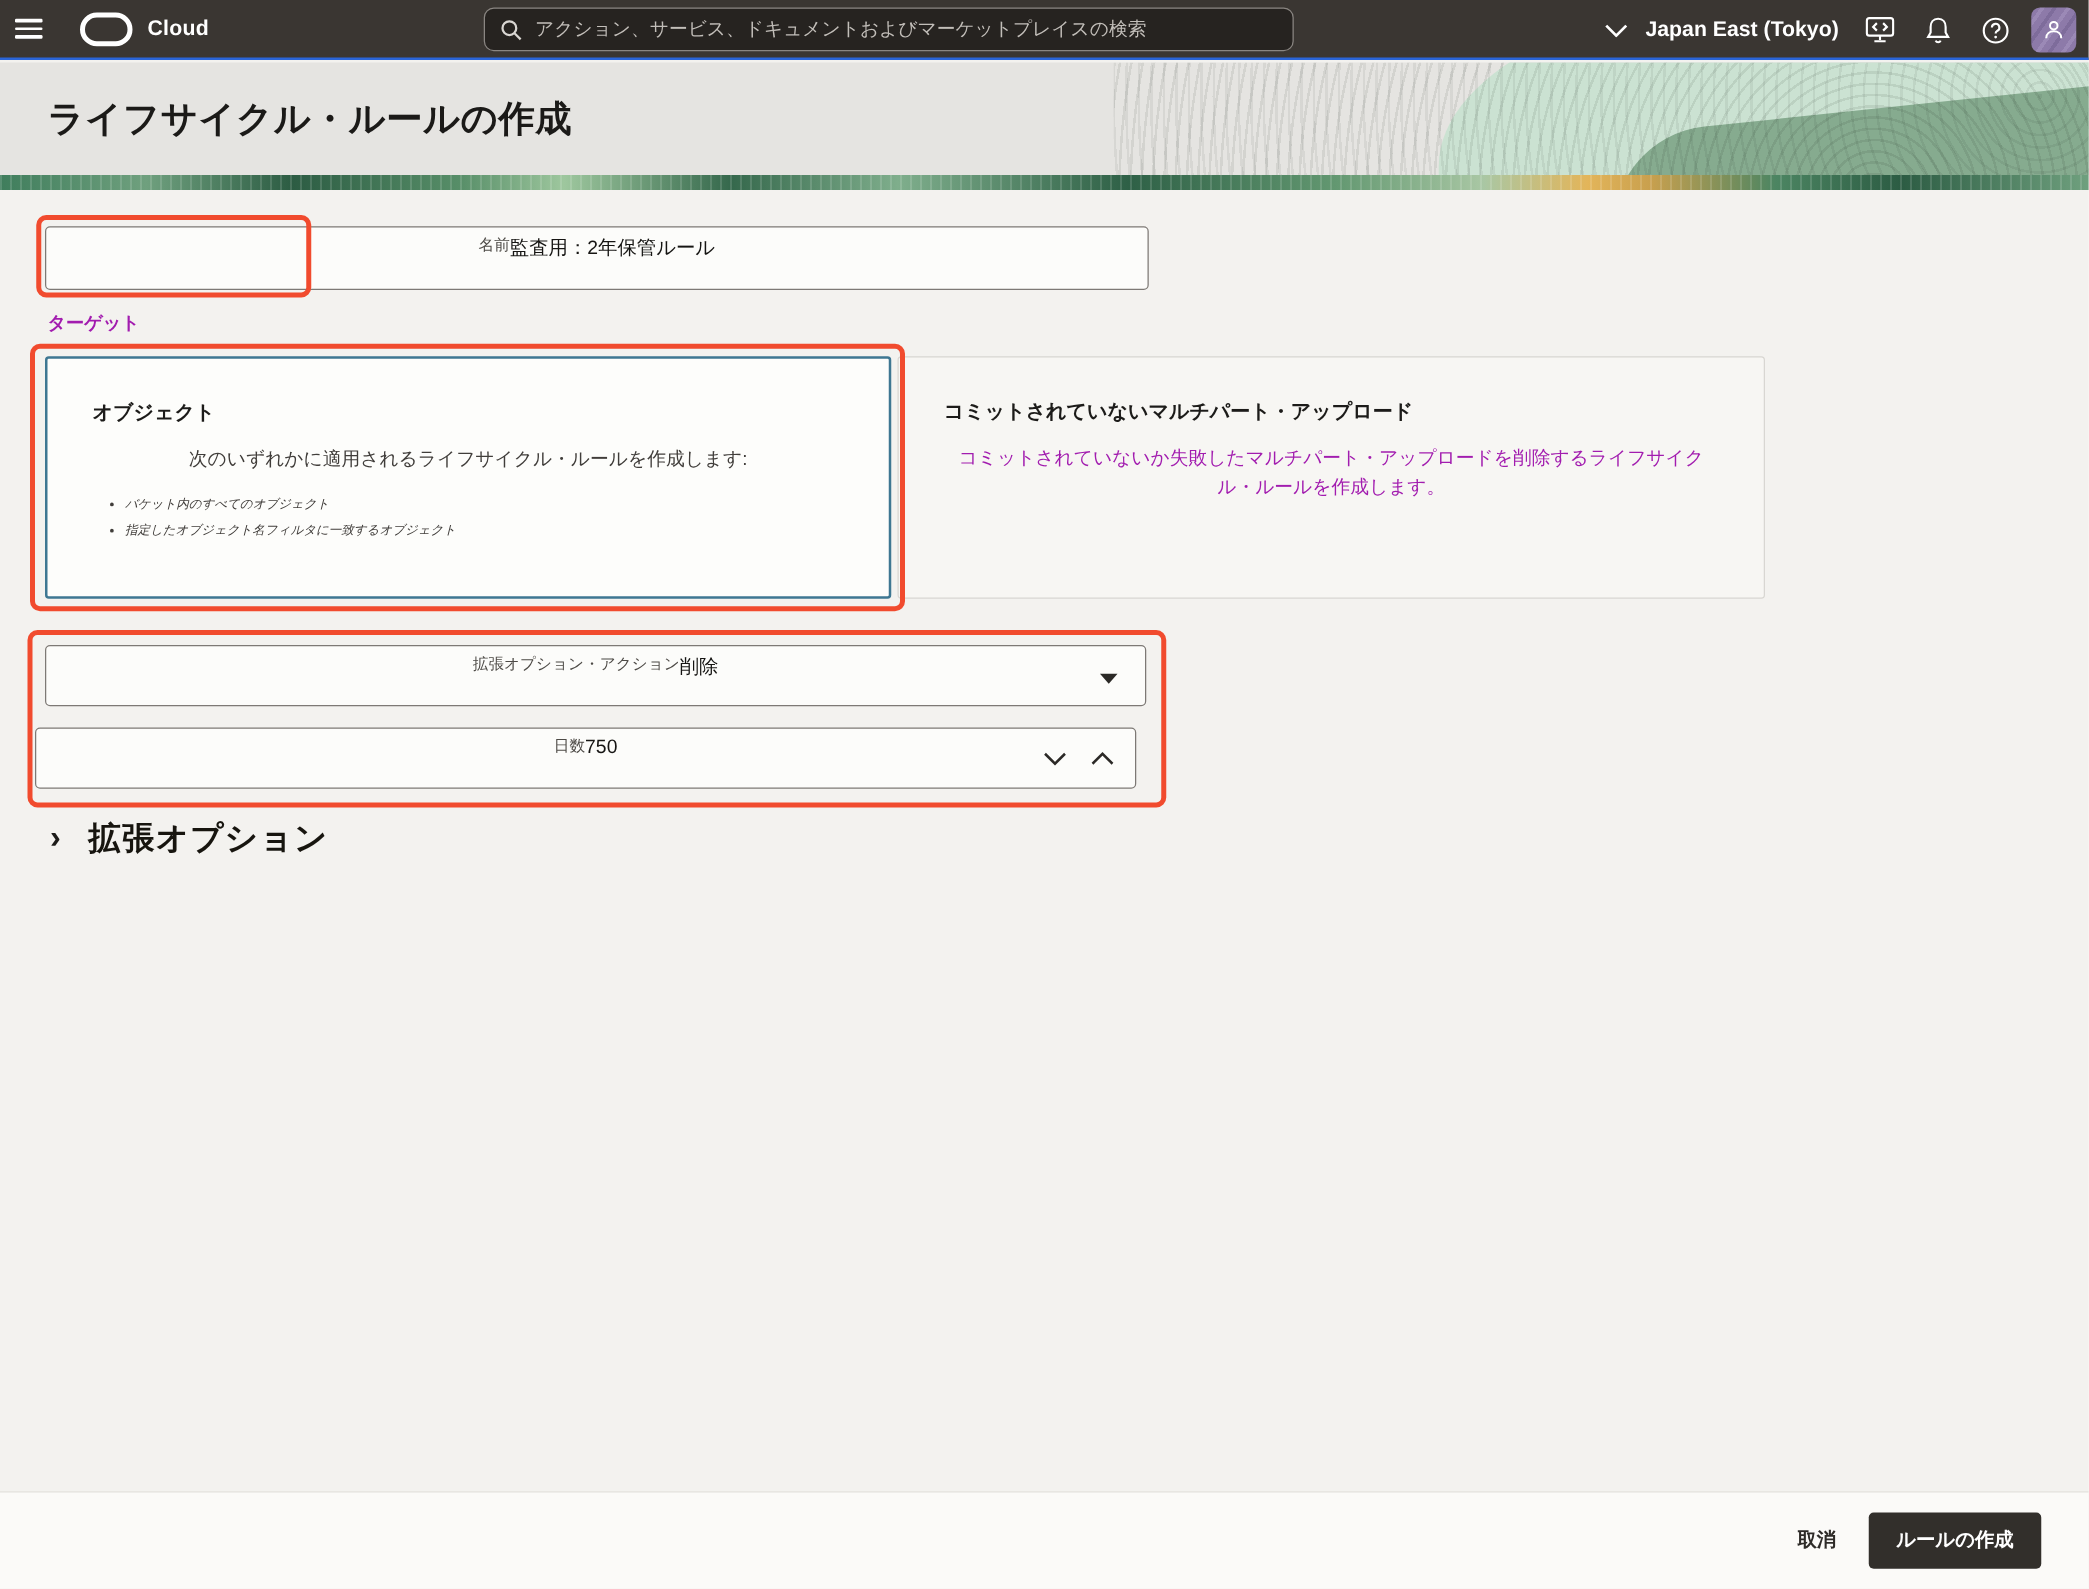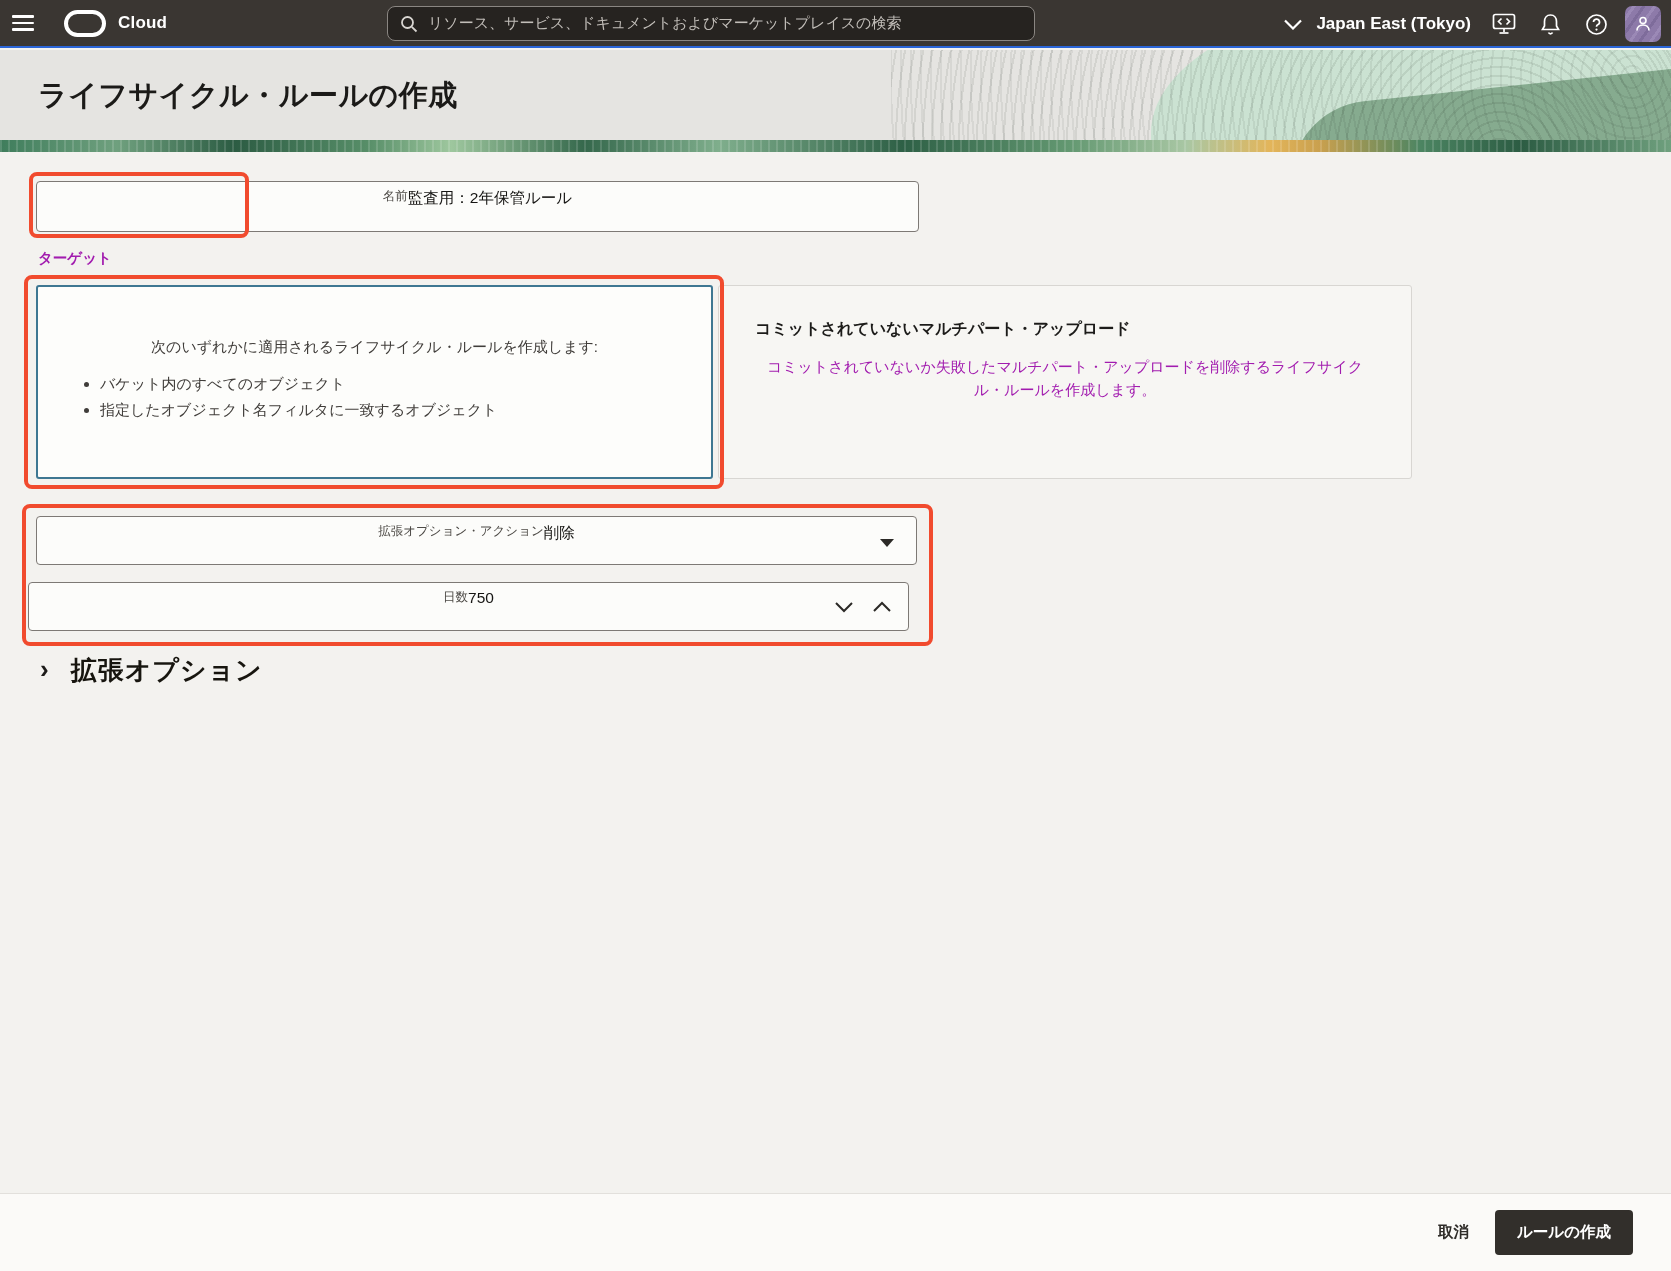--- a/index.html
+++ b/index.html
@@ -65,21 +65,21 @@
   .name-field { left:36px; top:181px; width:883px; height:51px; }
   .target-label { position:absolute; left:38px; top:249px; font-size:14.5px; font-weight:bold; color:#a21caf; }
   
   .card { position:absolute; top:285px; height:194px; border-radius:3px; padding:33px 36px; cursor:pointer; }
   .card1 { left:36px; width:677px; background:#fdfdfb; border:2px solid #3e7792; }
   .card2 { left:718px; width:694px; background:#f7f6f3; border:1px solid #d8d6d2; }
   .card h3 { font-size:16px; font-weight:bold; color:#1c1b19; }
   .card .desc { margin-top:15px; font-size:15px; color:#403d3a; line-height:23px;text-align:center; }
   .card2 .desc { color:#a21caf; }
   .card ul { margin:17px 0 0 26px; }
-  .card li { font-size:15px; color:#403d3a; margin-bottom:7px; }
+  .card li { font-size:10px; color:#403d3a; margin-bottom:7px;font-style:italic; }
   .select-field { left:36px; top:516px; width:881px; height:49px; cursor:pointer; }
   .days-field { left:28px; top:582px; width:881px; height:49px; }
   .caret-down {
     position:absolute; right:22px; top:22px;
     width:0; height:0; border-left:7px solid transparent; border-right:7px solid transparent; border-top:8px solid #2b2926;
   }
   .stepper { position:absolute; right:16px; top:0; height:100%; display:flex; align-items:center; gap:18px; }
   .stepper svg { cursor:pointer; }
   
   .advanced { position:absolute; left:40px; top:653px; display:flex; align-items:center; gap:22px; cursor:pointer; }
@@ -114,21 +114,21 @@
       </div>
   </div>
   <div class="oracle-logo"></div>
   <div class="brand">Cloud</div>
 
   <div class="searchbox">
     <svg width="18" height="18" viewBox="0 0 18 18" fill="none" stroke="#d9d6d2" stroke-width="1.8">
       <circle cx="7.5" cy="7.5" r="5.5"></circle>
         <line x1="11.8" y1="11.8" x2="16.5" y2="16.5"></line>
     </svg>
-    <span class="ph">リソース、サービス、ドキュメントおよびマーケットプレイスの検索</span>
+    <span class="ph">アクション、サービス、ドキュメントおよびマーケットプレイスの検索</span>
   </div>
 
   <div class="tb-right">
     <div class="tb-item region">
       <svg width="18" height="11" viewBox="0 0 18 11" fill="none" stroke="#fff" stroke-width="2.2">
           <polyline points="1,1.5 9,9.5 17,1.5"></polyline>
         </svg>
       <span>Japan East (Tokyo)</span>
     </div>
     <div class="tb-item tb-icon">
@@ -171,20 +171,21 @@
 <div class="banner-strip"></div>
 
 <div class="field name-field">
   <div class="lbl">名前</div>
   <div class="val">監査用：2年保管ルール</div>
 </div>
 
 <div class="target-label">ターゲット</div>
 
 <div class="card card1">
+  <h3>オブジェクト</h3>
   <div class="desc">次のいずれかに適用されるライフサイクル・ルールを作成します:</div>
   <ul>
     <li>バケット内のすべてのオブジェクト</li>
     <li>指定したオブジェクト名フィルタに一致するオブジェクト</li>
   </ul>
 </div>
 
 <div class="card card2">
   <h3>コミットされていないマルチパート・アップロード</h3>
   <div class="desc">コミットされていないか失敗したマルチパート・アップロードを削除するライフサイクル・ルールを作成します。</div>

